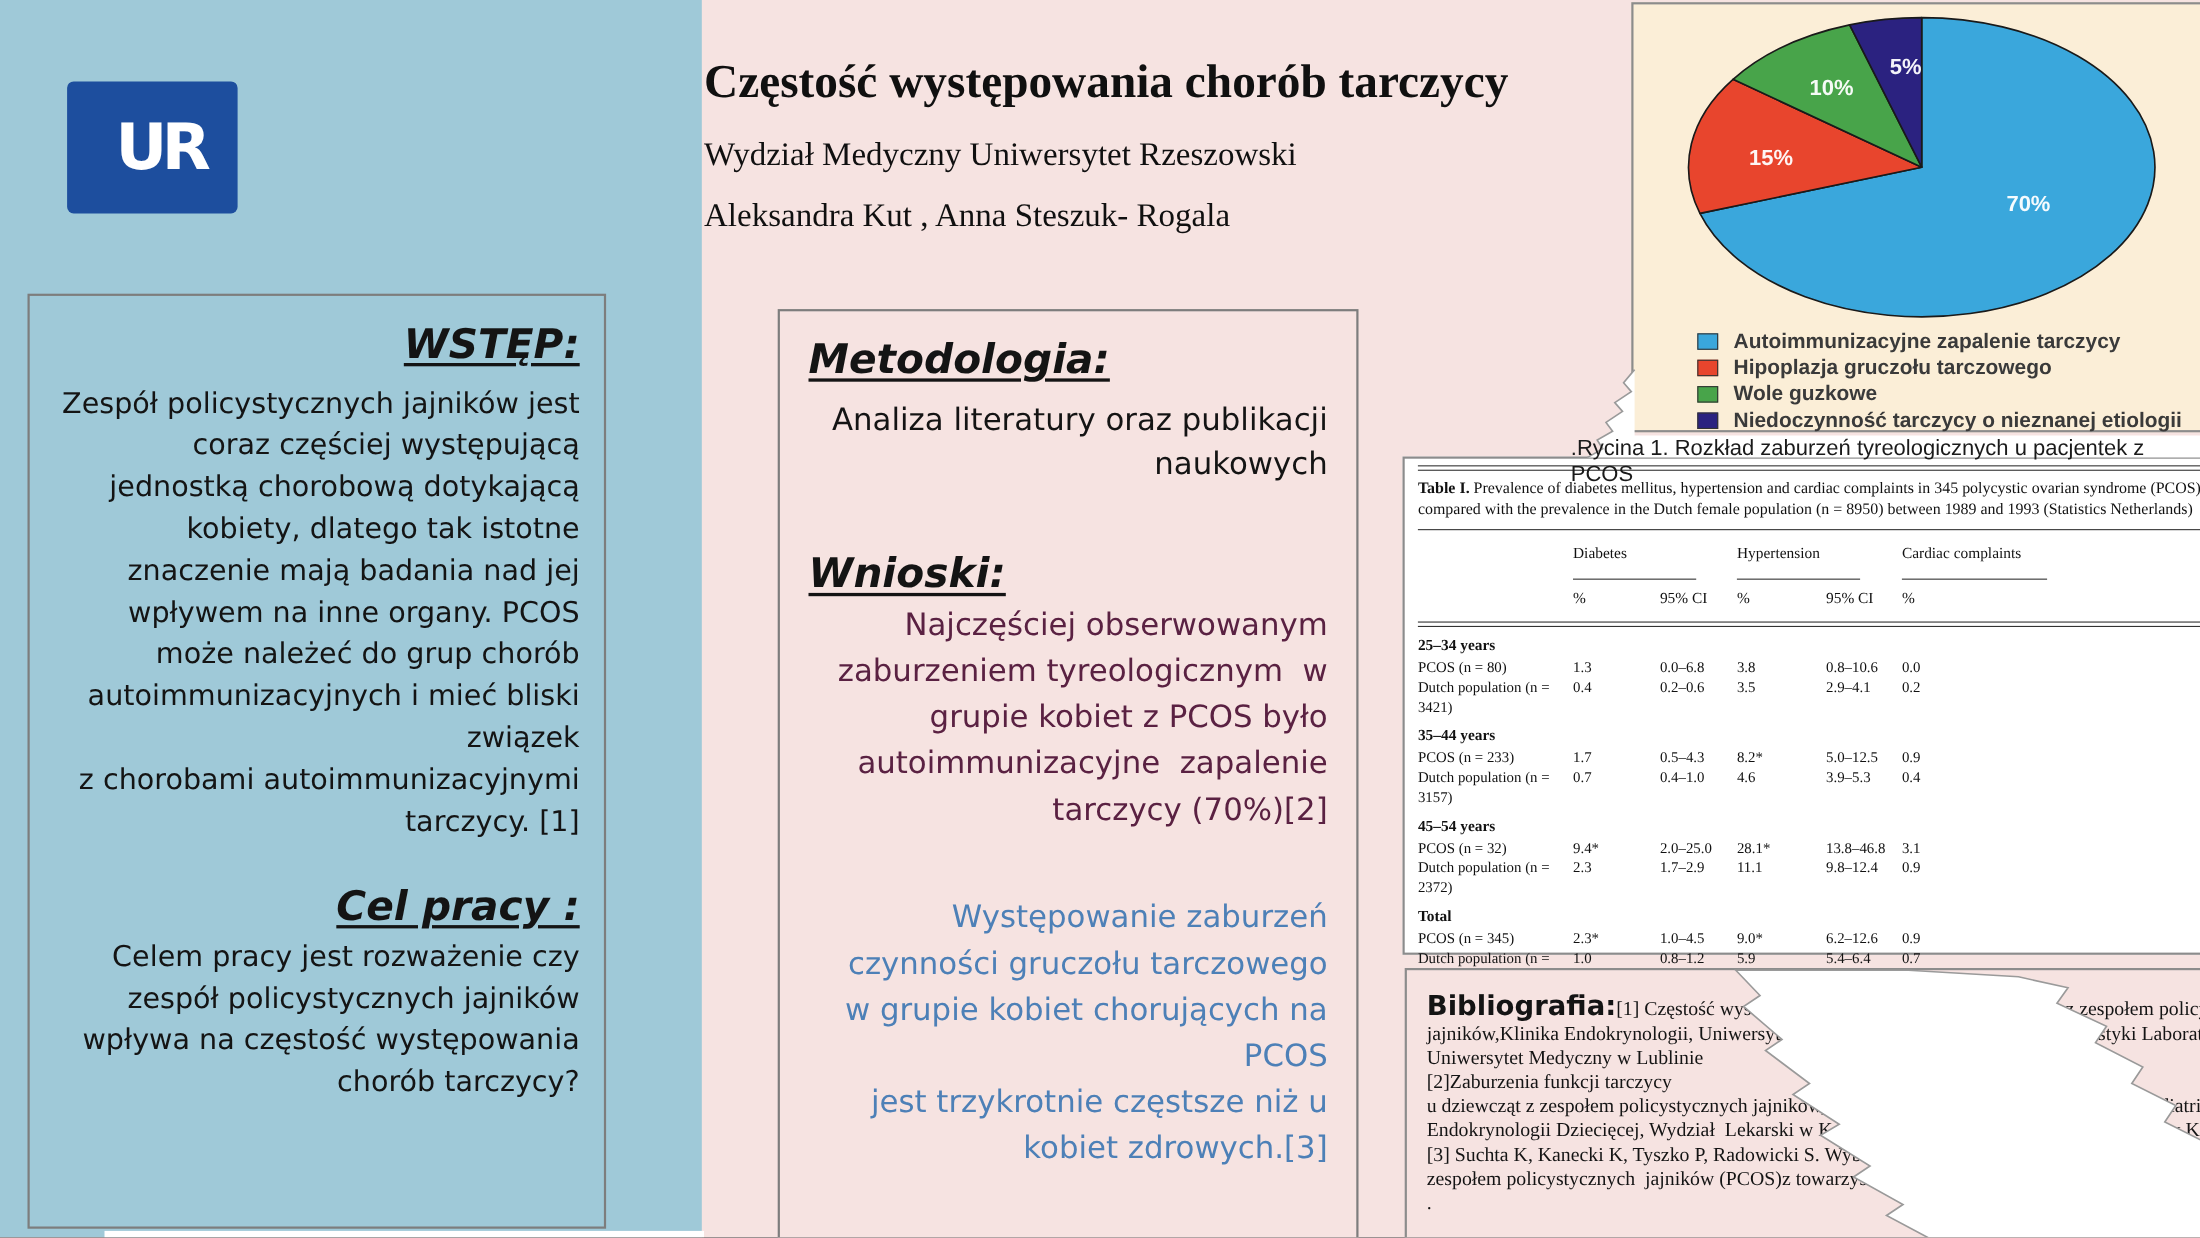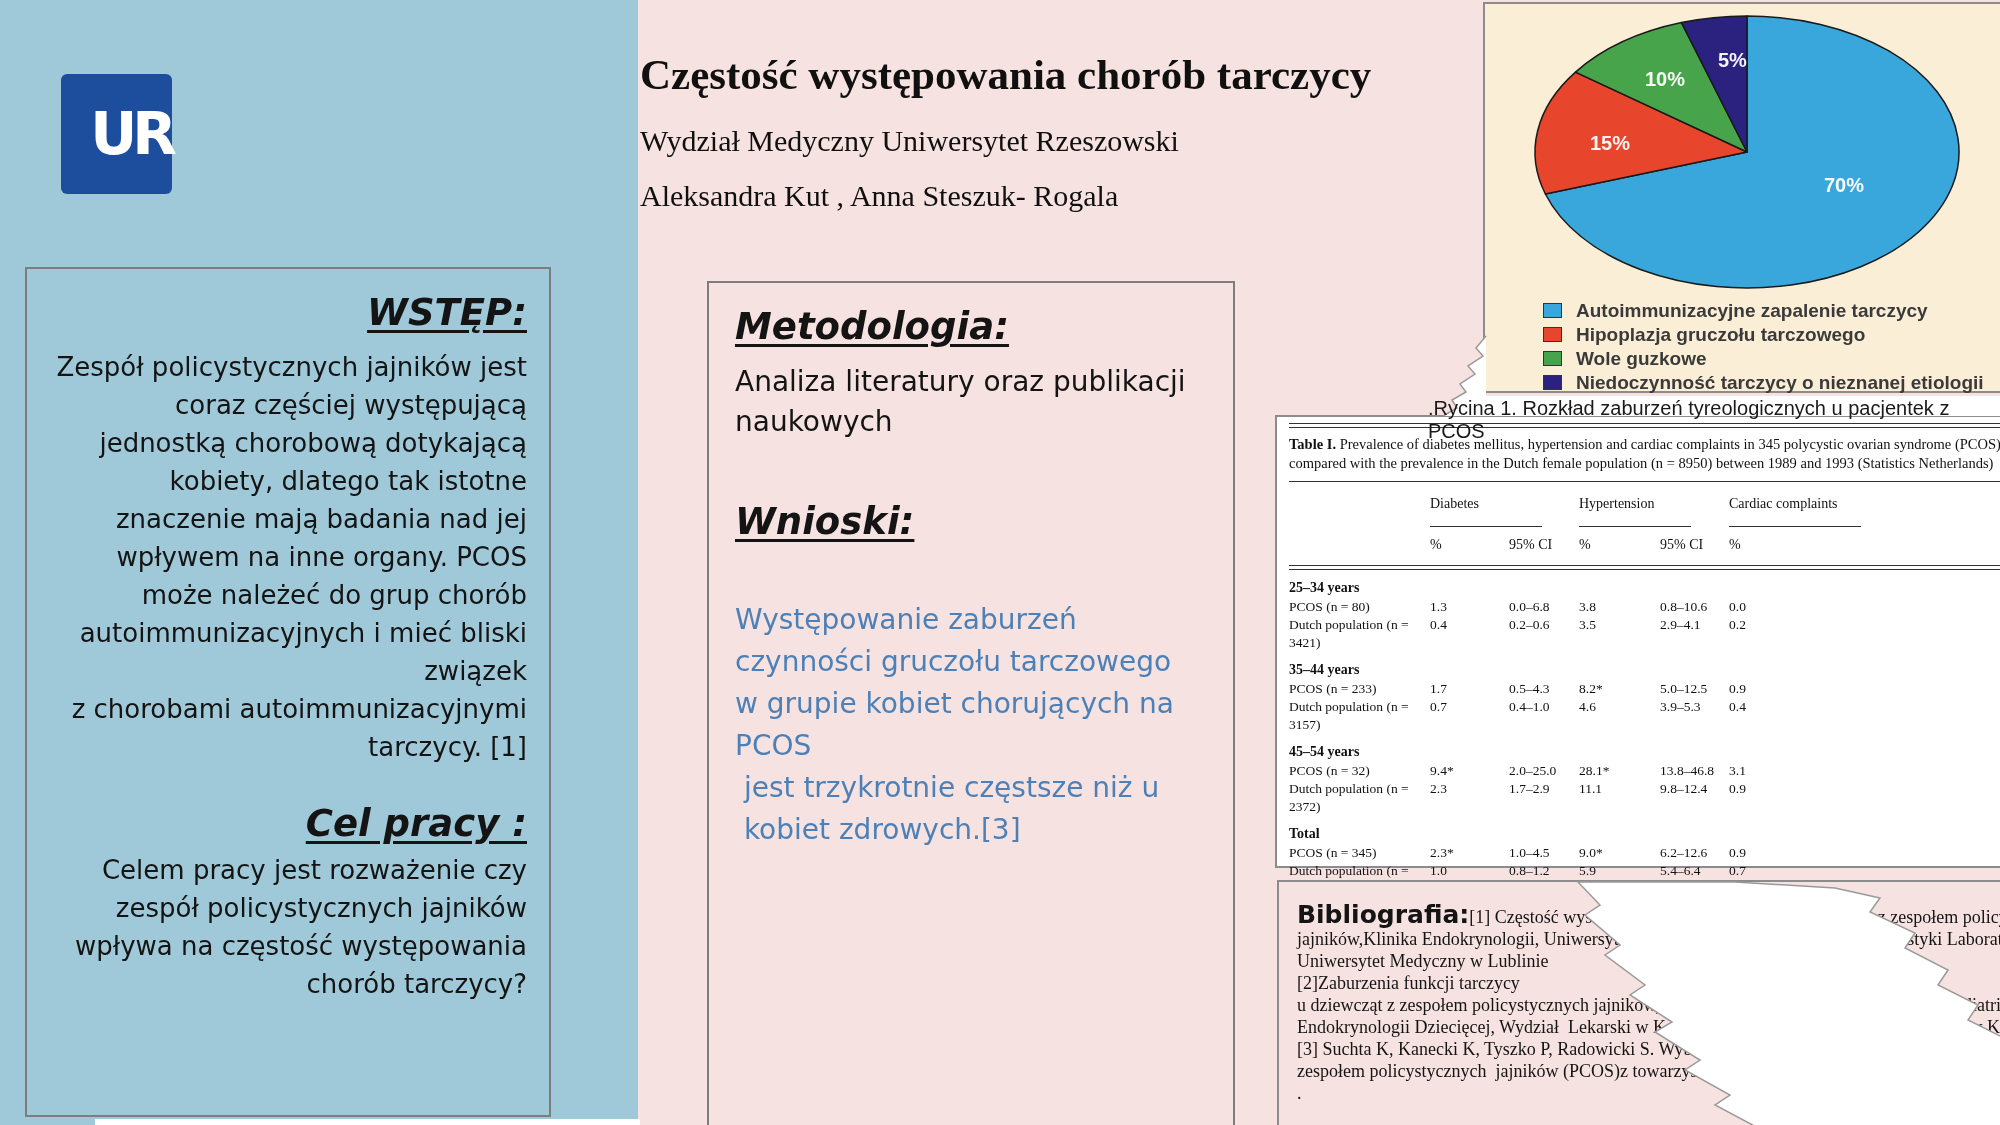--- a/index.html
+++ b/index.html
@@ -2,32 +2,32 @@
 <html><head>
 <meta charset="utf-8">
 <style>
   html,body{margin:0;padding:0;background:#555;}
   #poster{position:relative;width:2000px;height:1125px;overflow:hidden;
           font-family:"DejaVu Sans",sans-serif;background:#f6e3e1;}
   
   .left-col{position:absolute;left:0;top:0;width:638px;height:1125px;background:#9fc9d8;}
   
   .logo{position:absolute;left:61px;top:74px;width:111px;height:120px;background:#1d4e9e;
-        border-radius:6px;display:flex;align-items:center;justify-content:flex-end;}
+        border-radius:6px;display:flex;align-items:center;justify-content:flex-start;padding-left:44px;}
   .logo span{color:#ffffff;font-size:58px;font-weight:800;letter-spacing:-5px;
              font-family:"DejaVu Sans",sans-serif;}
   
   .panel-box{position:absolute;border:2px solid #7d7d7d;box-sizing:border-box;}
   .intro-box{left:25px;top:267px;width:526px;height:850px;padding:22px 22px;text-align:right;}
   .middle-box{left:707px;top:281px;width:528px;height:854px;padding:22px 26px;background:#f6e3e1;}
   .sec-heading{font-size:37px;font-weight:bold;font-style:italic;color:#141414;
                text-decoration:underline;text-decoration-thickness:3px;text-underline-offset:5px;
                margin:0 0 14px 0;}
   .body-text{font-size:26px;line-height:38px;color:#141414;white-space:pre-wrap;margin:0;}
-  .mid-body{font-size:28px;line-height:42px;color:#141414;white-space:pre-wrap;margin:0;}
+  .mid-body{font-size:28px;line-height:42px;color:#141414;white-space:pre-wrap;margin:0;text-align:right;}
   .maroon{color:#5a2142;}
   .bluetext{color:#4d80b7;}
   
   .title-block{position:absolute;left:640px;top:50px;width:840px;text-align:left;
                font-family:"Liberation Serif",serif;color:#101010;}
   .title-line{font-size:43px;font-weight:bold;line-height:49px;margin:0;}
   .affiliation{font-size:30px;margin:25px 0 0 0;}
   .authors{font-size:30px;margin:21px 0 0 0;}
   
   .pie-panel{position:absolute;left:1483px;top:2px;width:540px;height:391px;background:#fbeed7;
@@ -91,20 +91,21 @@
   <div class="title-block">
     <p class="title-line">Częstość występowania chorób tarczycy</p>
     <p class="affiliation">Wydział Medyczny Uniwersytet Rzeszowski</p>
     <p class="authors">Aleksandra Kut , Anna Steszuk- Rogala</p>
   </div>
 
   <div class="panel-box middle-box">
     <h2 class="sec-heading">Metodologia:</h2>
     <p class="mid-body" style="line-height:40px;">Analiza literatury oraz publikacji naukowych</p>
     <h2 class="sec-heading" style="margin-top:58px;margin-bottom:4px;">Wnioski:</h2>
+    <p class="mid-body maroon">Najczęściej obserwowanym zaburzeniem tyreologicznym  w grupie kobiet z PCOS było autoimmunizacyjne  zapalenie tarczycy (70%)[2]</p>
     <p class="mid-body bluetext" style="margin-top:56px;">Występowanie zaburzeń czynności gruczołu tarczowego  w grupie kobiet chorujących na PCOS
  jest trzykrotnie częstsze niż u
  kobiet zdrowych.[3]</p>
   </div>
 
   <div class="pie-panel">
     <svg class="pie-svg" width="455" height="285" viewBox="0 0 455 285">
       <path d="M225,140 L225,4 A212,136 0 1 1 23.4,182 Z" stroke="#1a1a1a" stroke-width="1.5" stroke-linejoin="round" fill="#3aa7dc"></path>
       <path d="M225,140 L23.4,182 A212,136 0 0 1 53.5,60.1 Z" stroke="#1a1a1a" stroke-width="1.5" stroke-linejoin="round" fill="#e8452d"></path>
       <path d="M225,140 L53.5,60.1 A212,136 0 0 1 159.5,10.6 Z" stroke="#1a1a1a" stroke-width="1.5" stroke-linejoin="round" fill="#48a44a"></path>

